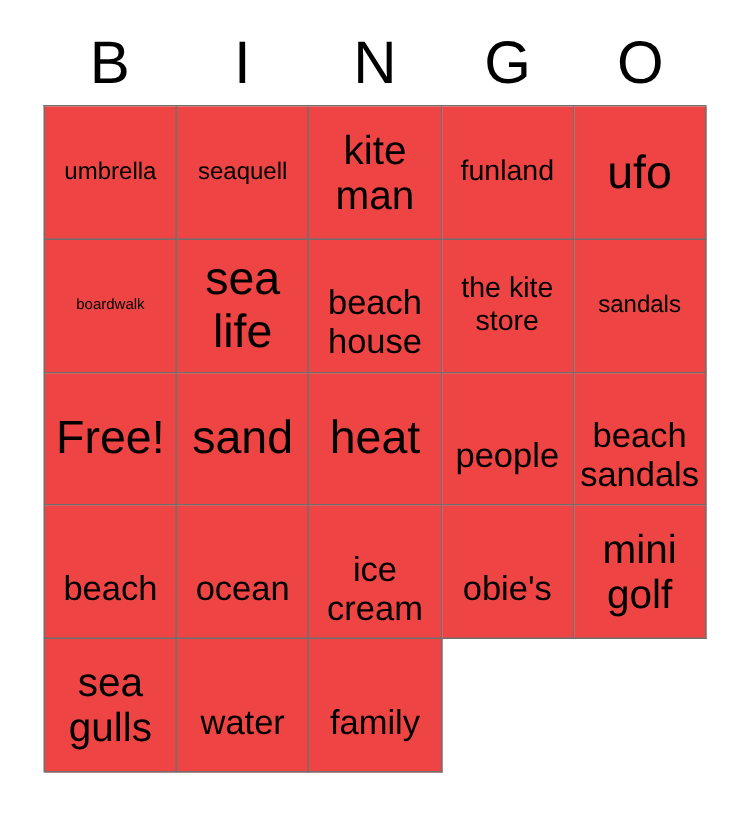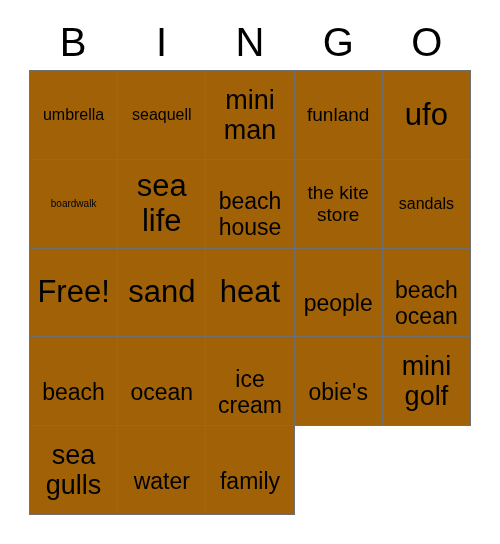--- a/index.html
+++ b/index.html
@@ -57,21 +57,21 @@
   .cell {
     border-right: 1px solid #6f6f6f;
     border-bottom: 1px solid #6f6f6f;
     box-sizing: border-box;
     display: flex;
     align-items: center;
     justify-content: center;
     text-align: center;
     padding: 1px 2px;
     overflow: hidden;
-    background: #a16207;
+    background: #ef4444;
   }
   .cell .txt {
     display: block;
     width: 100%;
     line-height: 1.12;
     word-break: break-word;
     color: #000000;
   }
   
   .fs-xs .txt { font-size: 10px; }
@@ -96,21 +96,21 @@
 
   <div id="grid">
 
     <div class="cell fs-sm">
         <span class="txt">umbrella</span>
       </div>
     <div class="cell fs-sm">
         <span class="txt">seaquell</span>
       </div>
     <div class="cell fs-xl">
-        <span class="txt">mini man</span>
+        <span class="txt">kite man</span>
       </div>
     <div class="cell fs-md">
         <span class="txt">funland</span>
       </div>
     <div class="cell fs-xxl">
         <span class="txt">ufo</span>
       </div>
 
     <div class="cell fs-xs">
         <span class="txt">boardwalk</span>
@@ -135,21 +135,21 @@
         <span class="txt">sand</span>
       </div>
     <div class="cell fs-xxl">
         <span class="txt">heat</span>
       </div>
 
     <div class="cell fs-lg">
         <span class="txt">people</span>
       </div>
     <div class="cell fs-lg">
-        <span class="txt">beach ocean</span>
+        <span class="txt">beach sandals</span>
       </div>
     <div class="cell fs-lg">
         <span class="txt">beach</span>
       </div>
     <div class="cell fs-lg">
         <span class="txt">ocean</span>
       </div>
     <div class="cell fs-lg">
         <span class="txt">ice cream</span>
       </div>

